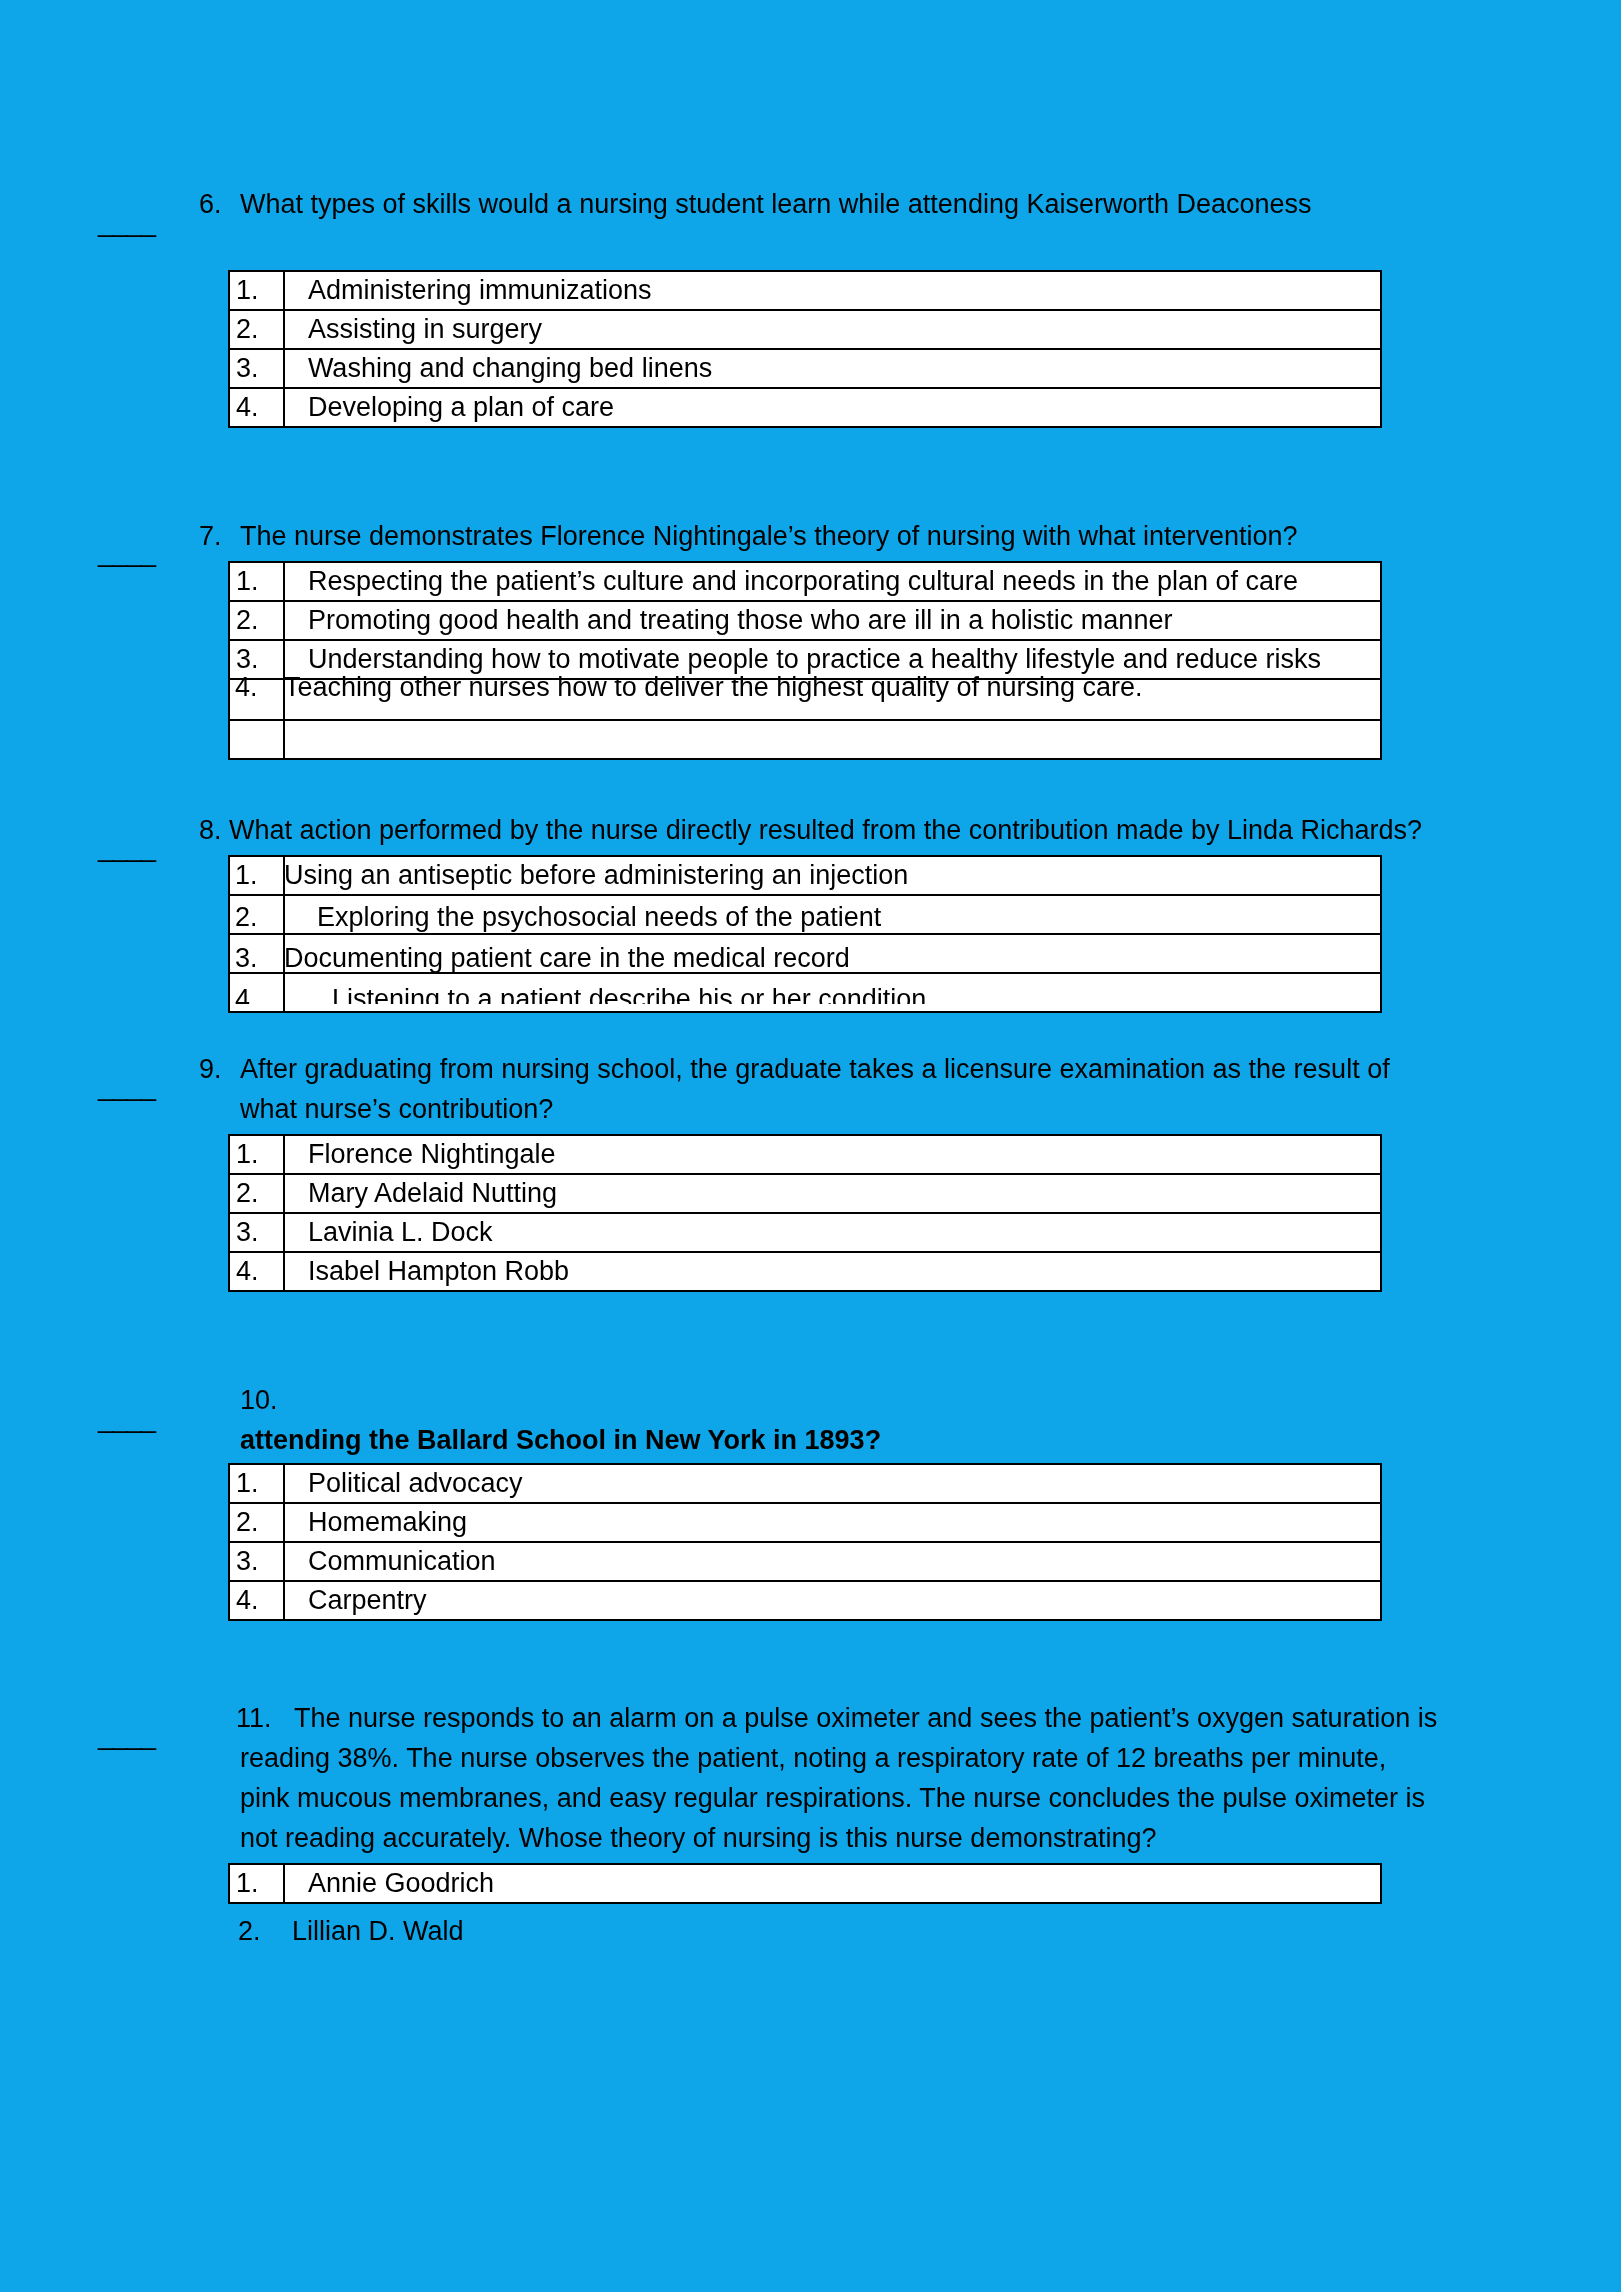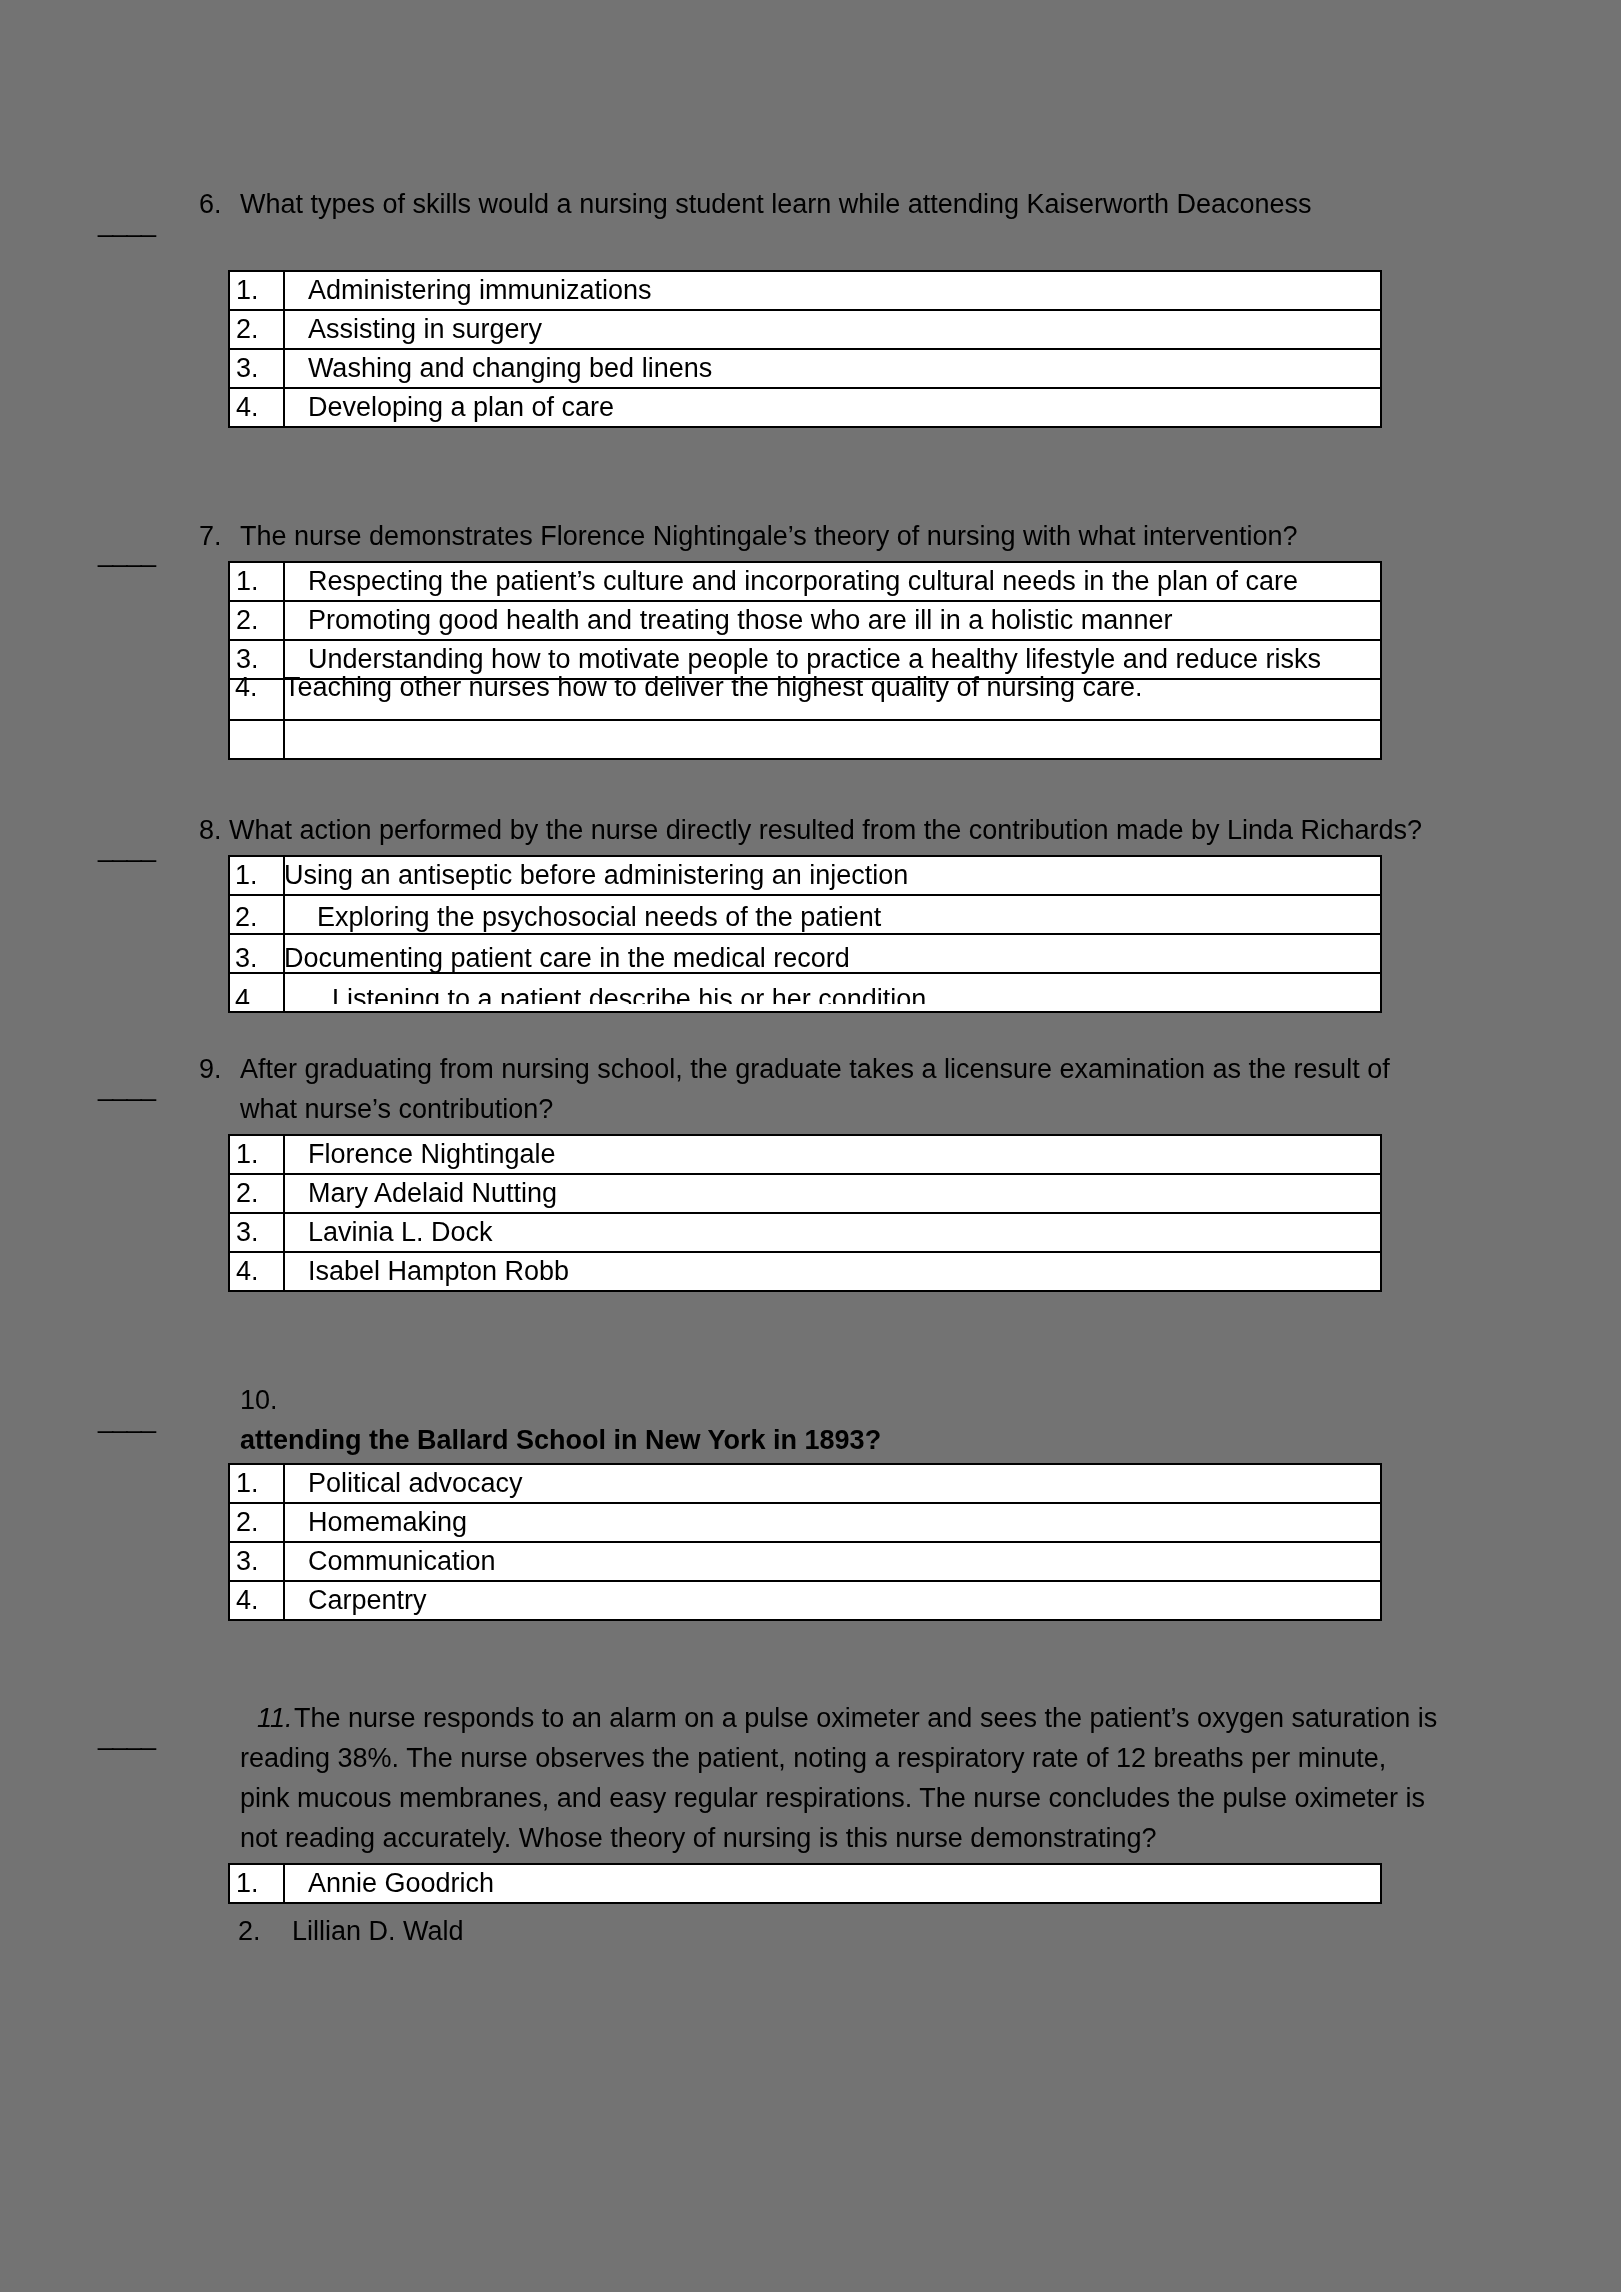--- a/index.html
+++ b/index.html
@@ -8,21 +8,21 @@
     background: #ffffff;
   }
   body {
     font-family: "Liberation Sans", sans-serif;
     color: #000000;
   }
   #page {
     position: relative;
     width: 1621px;
     height: 2293px;
-    background: #737373;
+    background: #0ea5e9;
     overflow: hidden;
   }
   .blankline {
     position: absolute;
     font-size: 27.4px;
     line-height: 1;
     letter-spacing: -1px;
     color: #000;
     white-space: pre;
   }
@@ -244,21 +244,21 @@
       <td class="txtcol">Communication</td>
     </tr>
     <tr>
       <td class="numcol">4.</td>
       <td class="txtcol">Carpentry</td>
     </tr>
   </tbody>
     </table>
 
   <div class="blankline" style="left:98px; top:1721px;">____</div>
-  <div class="qnum" style="left:257px; top:1698px;font-style:italic;">11.</div>
+  <div class="qnum" style="left:236px; top:1698px;">11.</div>
   <div class="qbody" style="left:294px; top:1698px;">
     <span class="ln">The nurse responds to an alarm on a pulse oximeter and sees the patient’s oxygen saturation is</span>
   </div>
   <div class="qbody" style="left:240px; top:1738px;">
     <span class="ln">reading 38%. The nurse observes the patient, noting a respiratory rate of 12 breaths per minute,</span>
     <span class="ln">pink mucous membranes, and easy regular respirations. The nurse concludes the pulse oximeter is</span>
     <span class="ln">not reading accurately. Whose theory of nursing is this nurse demonstrating?</span>
   </div>
   <table class="atable" style="left:228px; top:1863px; width:1154px;">
     <tbody>

